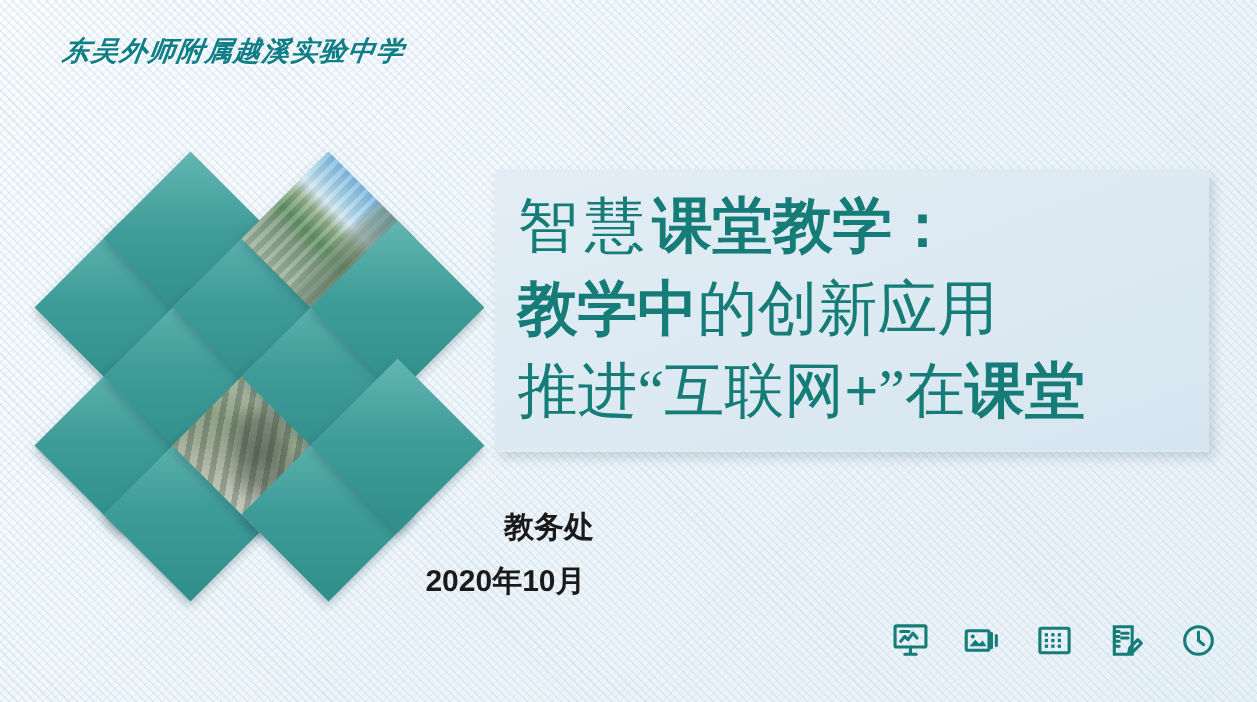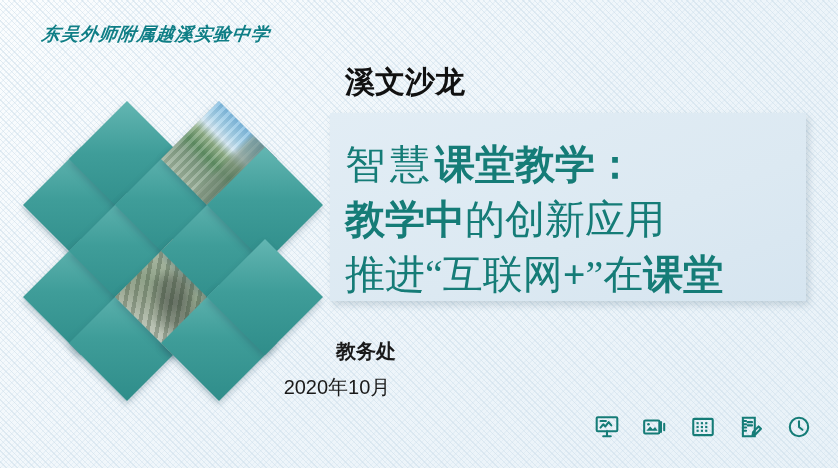--- a/index.html
+++ b/index.html
@@ -120,21 +120,21 @@
     left: 330px;
     top: 113px;
     width: 476px;
     height: 188px;
     background: linear-gradient(160deg, #e2edf5 0%, #dce9f2 60%, #d6e5f0 100%);
     box-shadow: 3px 4px 7px rgba(70,100,120,0.22);
   }
   #title-lines {
     position: absolute;
     left: 345px;
-    top: 137px;
+    top: 123px;
     width: 470px;
     color: #157c77;
     font-family: "Liberation Serif", "DejaVu Serif", serif;
     line-height: 55px;
   }
   .tline {
     white-space: nowrap;
     font-size: 40px;
   }
   .t-light { font-weight: normal; }
@@ -154,20 +154,21 @@
     font-weight: bold;
   }
   #date-line {
     position: absolute;
     left: 0;
     top: 374px;
     width: 674px;
     text-align: center;
     font-size: 20px;
     color: #1a1a1a;
+    font-weight: bold;
   }
 
   
   #icon-row {
     position: absolute;
     right: 26px;
     top: 414px;
     display: flex;
     gap: 22px;
     align-items: center;
@@ -190,21 +191,20 @@
     <div class="dia teal" style="left:124px; top:92px;"></div>
     <div class="dia photo-aerial" style="left:124px; top:184px;"></div>
     <div class="dia photo-sky" style="left:170px; top:46px;"></div>
     <div class="dia teal" style="left:170px; top:138px;"></div>
     <div class="dia teal" style="left:170px; top:230px;"></div>
     <div class="dia teal" style="left:216px; top:92px;"></div>
     <div class="dia teal" style="left:216px; top:184px;"></div>
   </div>
 
   <div id="subtitle-bar">
-    <span id="subtitle-main">溪文沙龙</span>
   </div>
 
   <div id="title-panel"></div>
 
   <div id="title-lines">
     <div class="tline">
       <span class="t-light t-space">智慧</span><span class="t-bold">课堂教学：</span>
     </div>
     <div class="tline">
       <span class="t-bold">教学中</span><span class="t-light">的创新应用</span>

